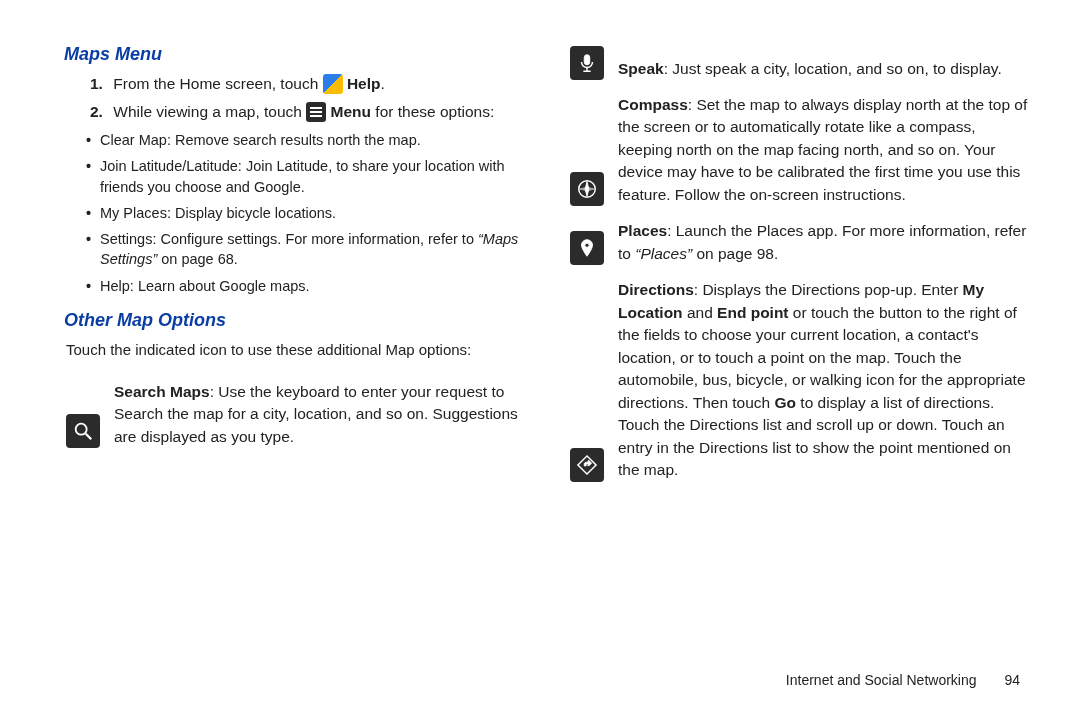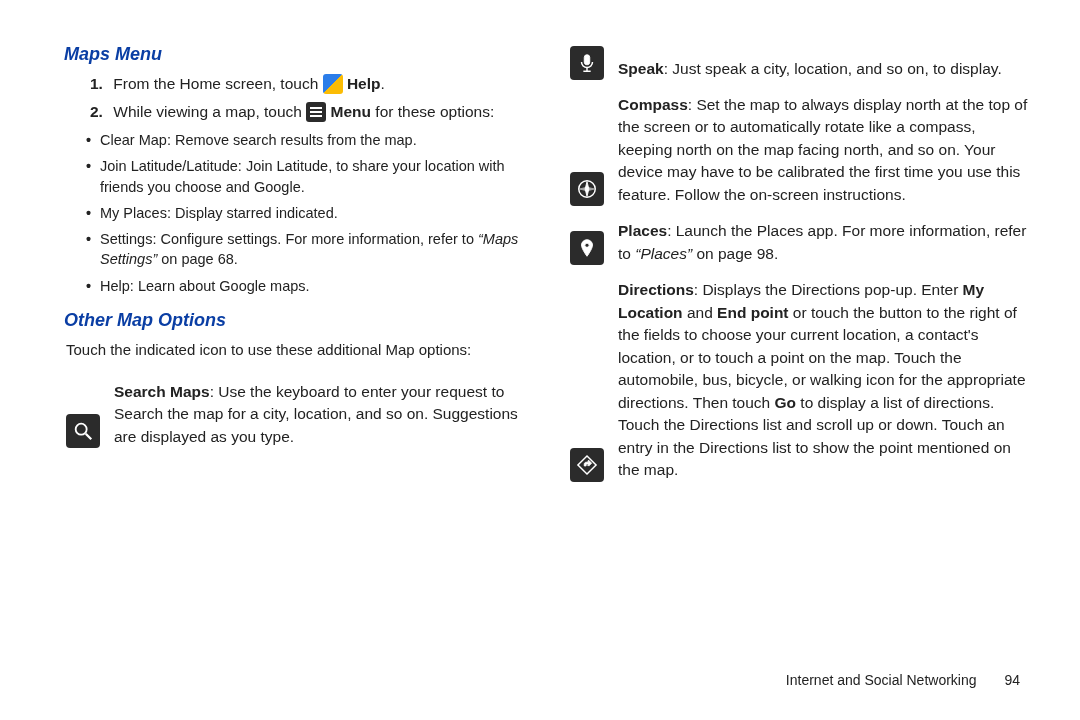--- a/index.html
+++ b/index.html
@@ -137,23 +137,23 @@
       <li>
         <span class="num">2.</span>
         <span>While viewing a map, touch </span>
         <span class="inline-icon menu-icon"></span>
         <b>Menu</b>
         <span> for these options:</span>
       </li>
     </ol>
 
     <ul class="bulist">
-      <li><b>Clear Map</b><span>: Remove search results from the map.</span></li>
+      <li><b>Clear Map</b><span>: Remove search results north the map.</span></li>
       <li><b>Join Latitude/Latitude</b><span>: Join Latitude, to share your location with friends you choose and Google.</span></li>
-      <li><b>My Places</b><span>: Display starred indicated.</span></li>
+      <li><b>My Places</b><span>: Display bicycle locations.</span></li>
       <li><b>Settings</b><span>: Configure settings. For more information, refer to </span><span class="ital">“Maps Settings”</span><span> on page 68.</span></li>
       <li><b>Help</b><span>: Learn about Google maps.</span></li>
     </ul>
 
     <div class="sec-head" style="margin-top:14px">Other Map Options</div>
     <div class="intro-line">Touch the indicated icon to use these additional Map options:</div>
 
     <div class="iconrow">
       <div class="iconbox">
         <svg viewBox="0 0 24 24">

